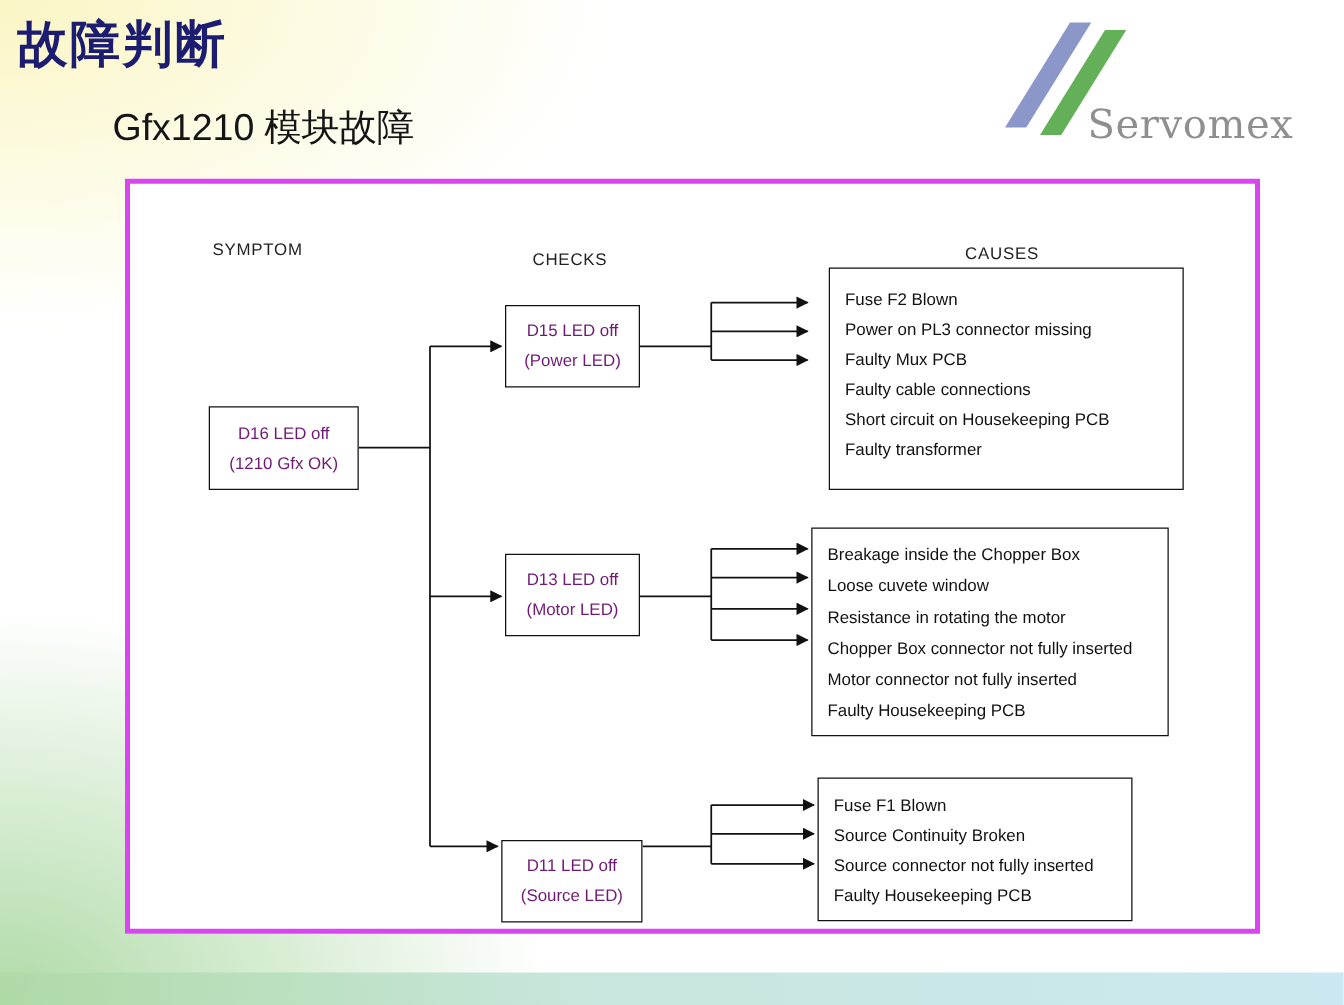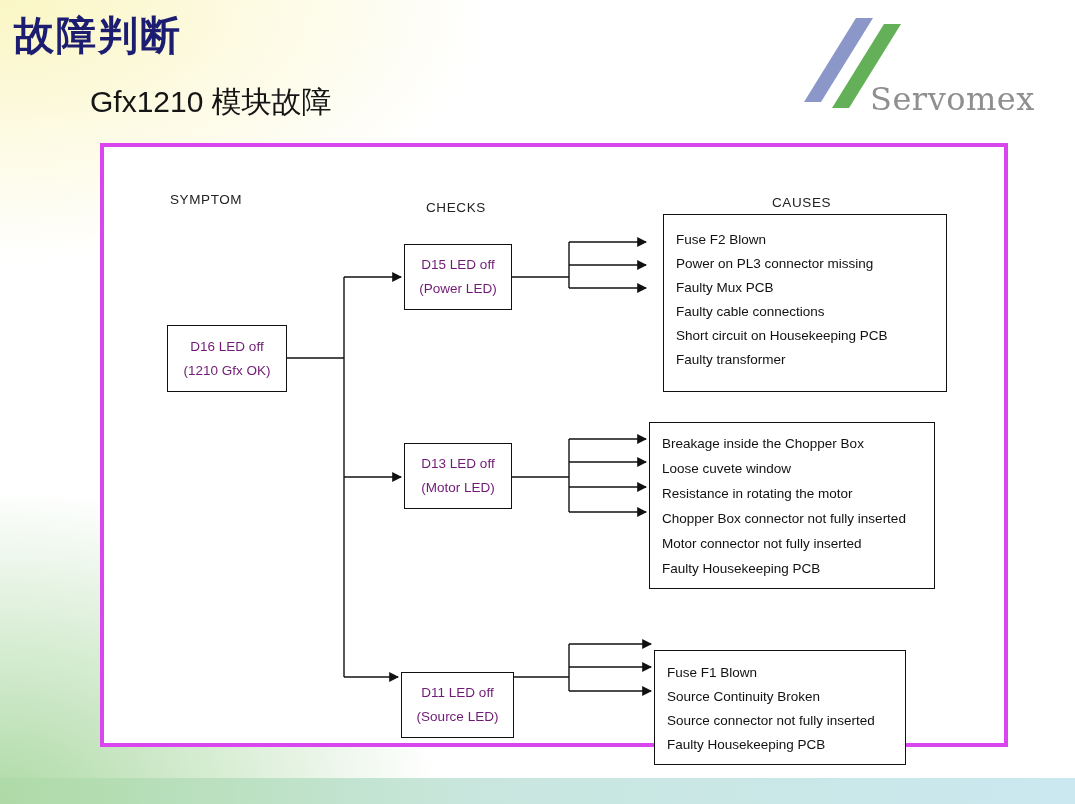--- a/index.html
+++ b/index.html
@@ -96,21 +96,21 @@
     position:absolute;
     border:1px solid #111;
     background:#fff;
     font-size:13.5px; color:#111;
   }
   .causes-box .cause-line { padding-left:12px; white-space:nowrap; }
   .causes-0 { left:545px; top:67px;  width:284px; height:178px; padding-top:13px;margin-left:14px; }
   .causes-0 .cause-line { line-height:24px; }
   .causes-1 { left:545px; top:275px; width:286px; height:167px; padding-top:8px; }
   .causes-1 .cause-line { line-height:25px; }
-  .causes-2 { left:550px; top:475px; width:252px; height:115px; padding-top:10px;margin-top:28px; }
+  .causes-2 { left:550px; top:475px; width:252px; height:115px; padding-top:10px; }
   .causes-2 .cause-line { line-height:24px; }
 </style>
 </head>
 <body>
 
 <div class="slide">
 
   <div class="bg-topleft"></div>
   <div class="bg-corner"></div>
   <div class="bg-bottom"></div>

